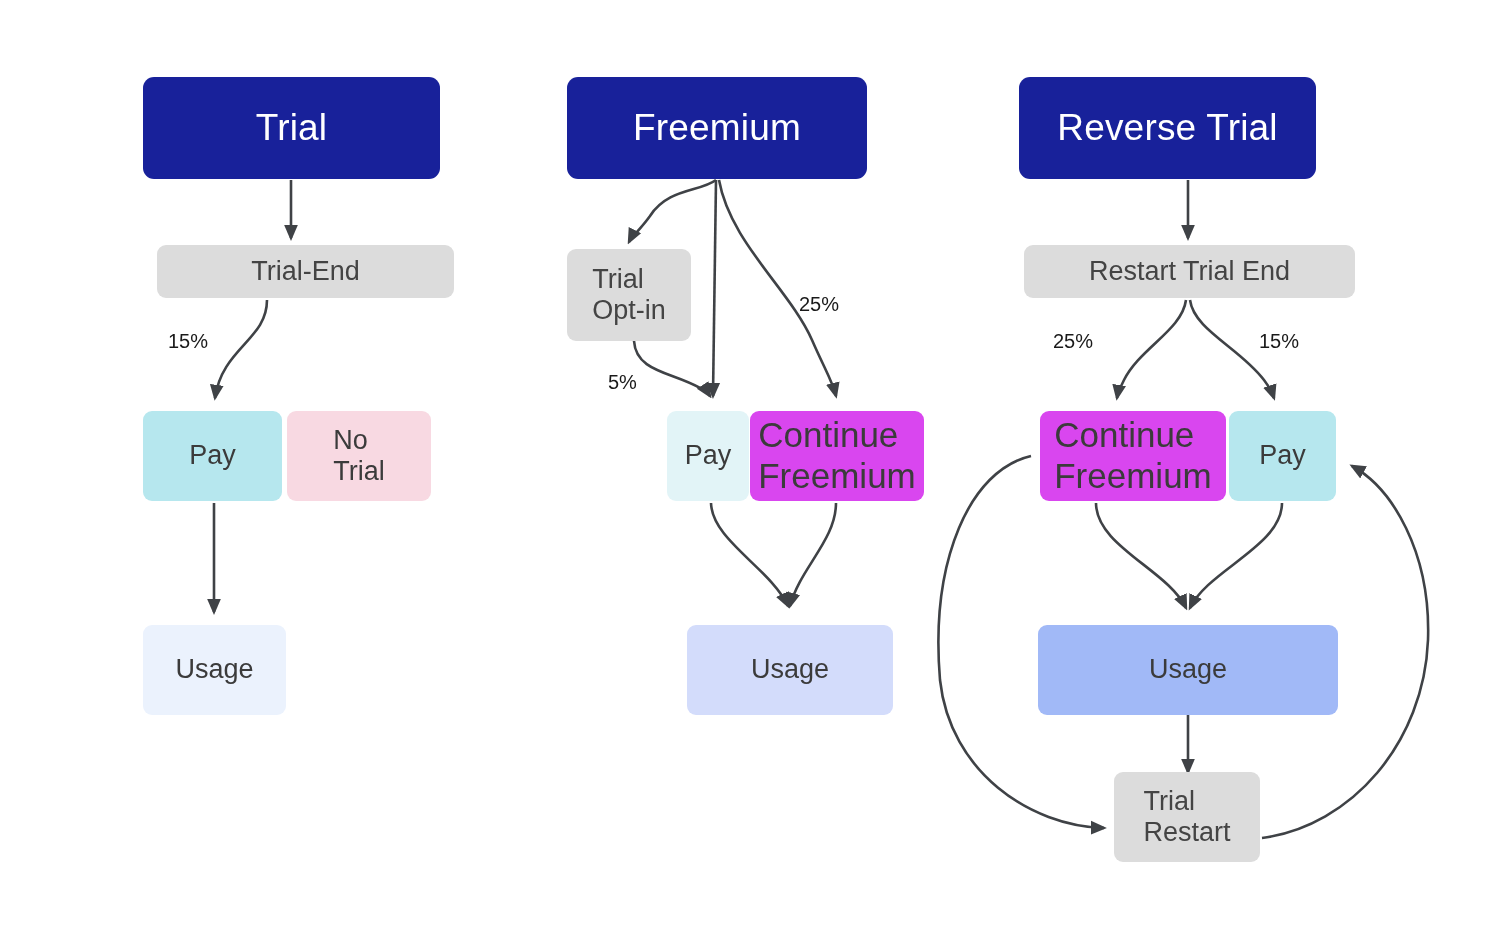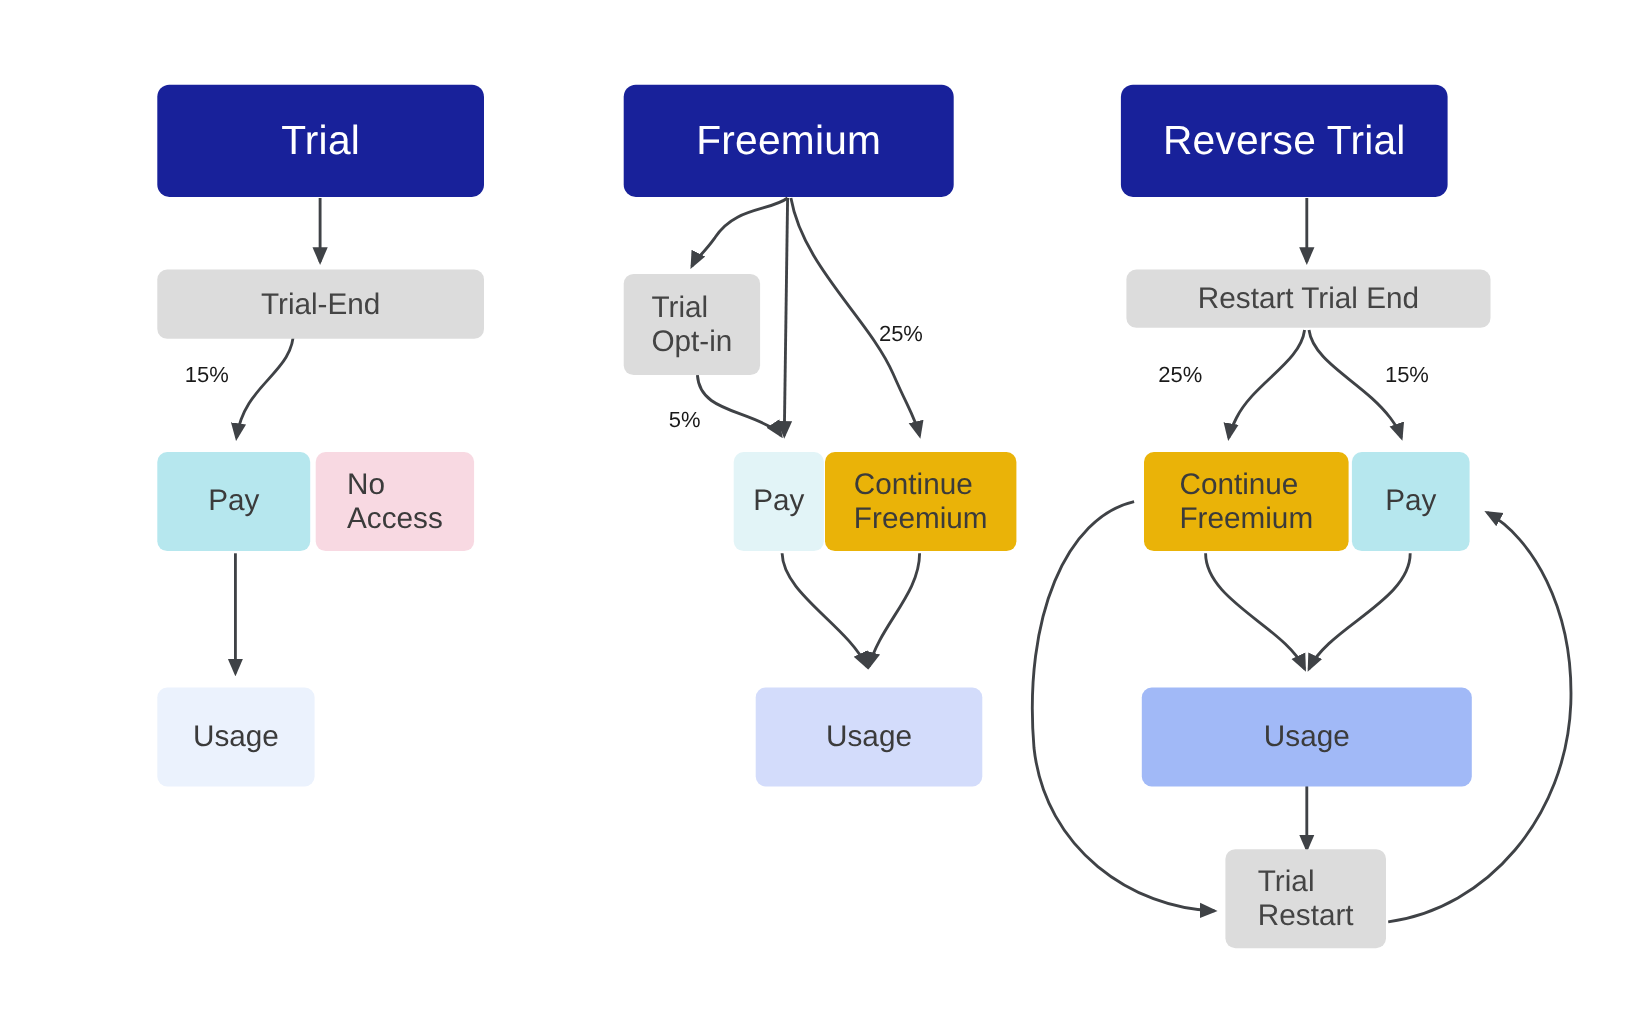--- a/index.html
+++ b/index.html
@@ -54,23 +54,23 @@
     background: #b6e7ee;
     color: #3b3b3b;
     font-size: 27px;
   }
   .node.cyan-pale {
     background: #e2f4f7;
     color: #3b3b3b;
     font-size: 27px;
   }
   .node.teal {
-    background: #eab308;
+    background: #d946ef;
     color: #3b3b3b;
-    font-size: 27px;
+    font-size: 35px;
   }
   .node.pink {
     background: #f8d9e2;
     color: #3b3b3b;
     font-size: 27px;
   }
   .node.blue-pale {
     background: #ebf2fd;
     color: #3b3b3b;
     font-size: 27px;
@@ -123,26 +123,26 @@
       <path d="M 1096 503 C 1096 546, 1168 570, 1186 608"></path>
       <path d="M 1282 503 C 1282 546, 1208 570, 1190 608"></path>
       <path d="M 1188 713 L 1188 772"></path>
       <path d="M 1031 456 C 970 470, 930 560, 940 680 C 950 772, 1030 826, 1104 828"></path>
       <path d="M 1262 838 C 1352 826, 1424 742, 1428 640 C 1431 552, 1392 488, 1352 466"></path>
     </g>
   </svg>
 
   <div class="node header" style="left:143px; top:77px; width:297px; height:102px;">Trial</div>
 
-  <div class="node gray" style="left:143px; top:245px; width:297px; height:63px;">Trial-End</div>
+  <div class="node gray" style="left:157px; top:245px; width:297px; height:53px;">Trial-End</div>
 
   <div class="node cyan-light" style="left:143px; top:411px; width:139px; height:90px;">Pay</div>
 
   <div class="node pink" style="left:287px; top:411px; width:144px; height:90px;">No
-Access</div>
+Trial</div>
 
   <div class="node blue-pale" style="left:143px; top:625px; width:143px; height:90px;">Usage</div>
 
   <div class="edge-label" style="left:168px; top:330px;">15%</div>
 
   <div class="node header" style="left:567px; top:77px; width:300px; height:102px;">Freemium</div>
 
   <div class="node gray" style="left:567px; top:249px; width:124px; height:92px;">Trial
 Opt-in</div>
 

